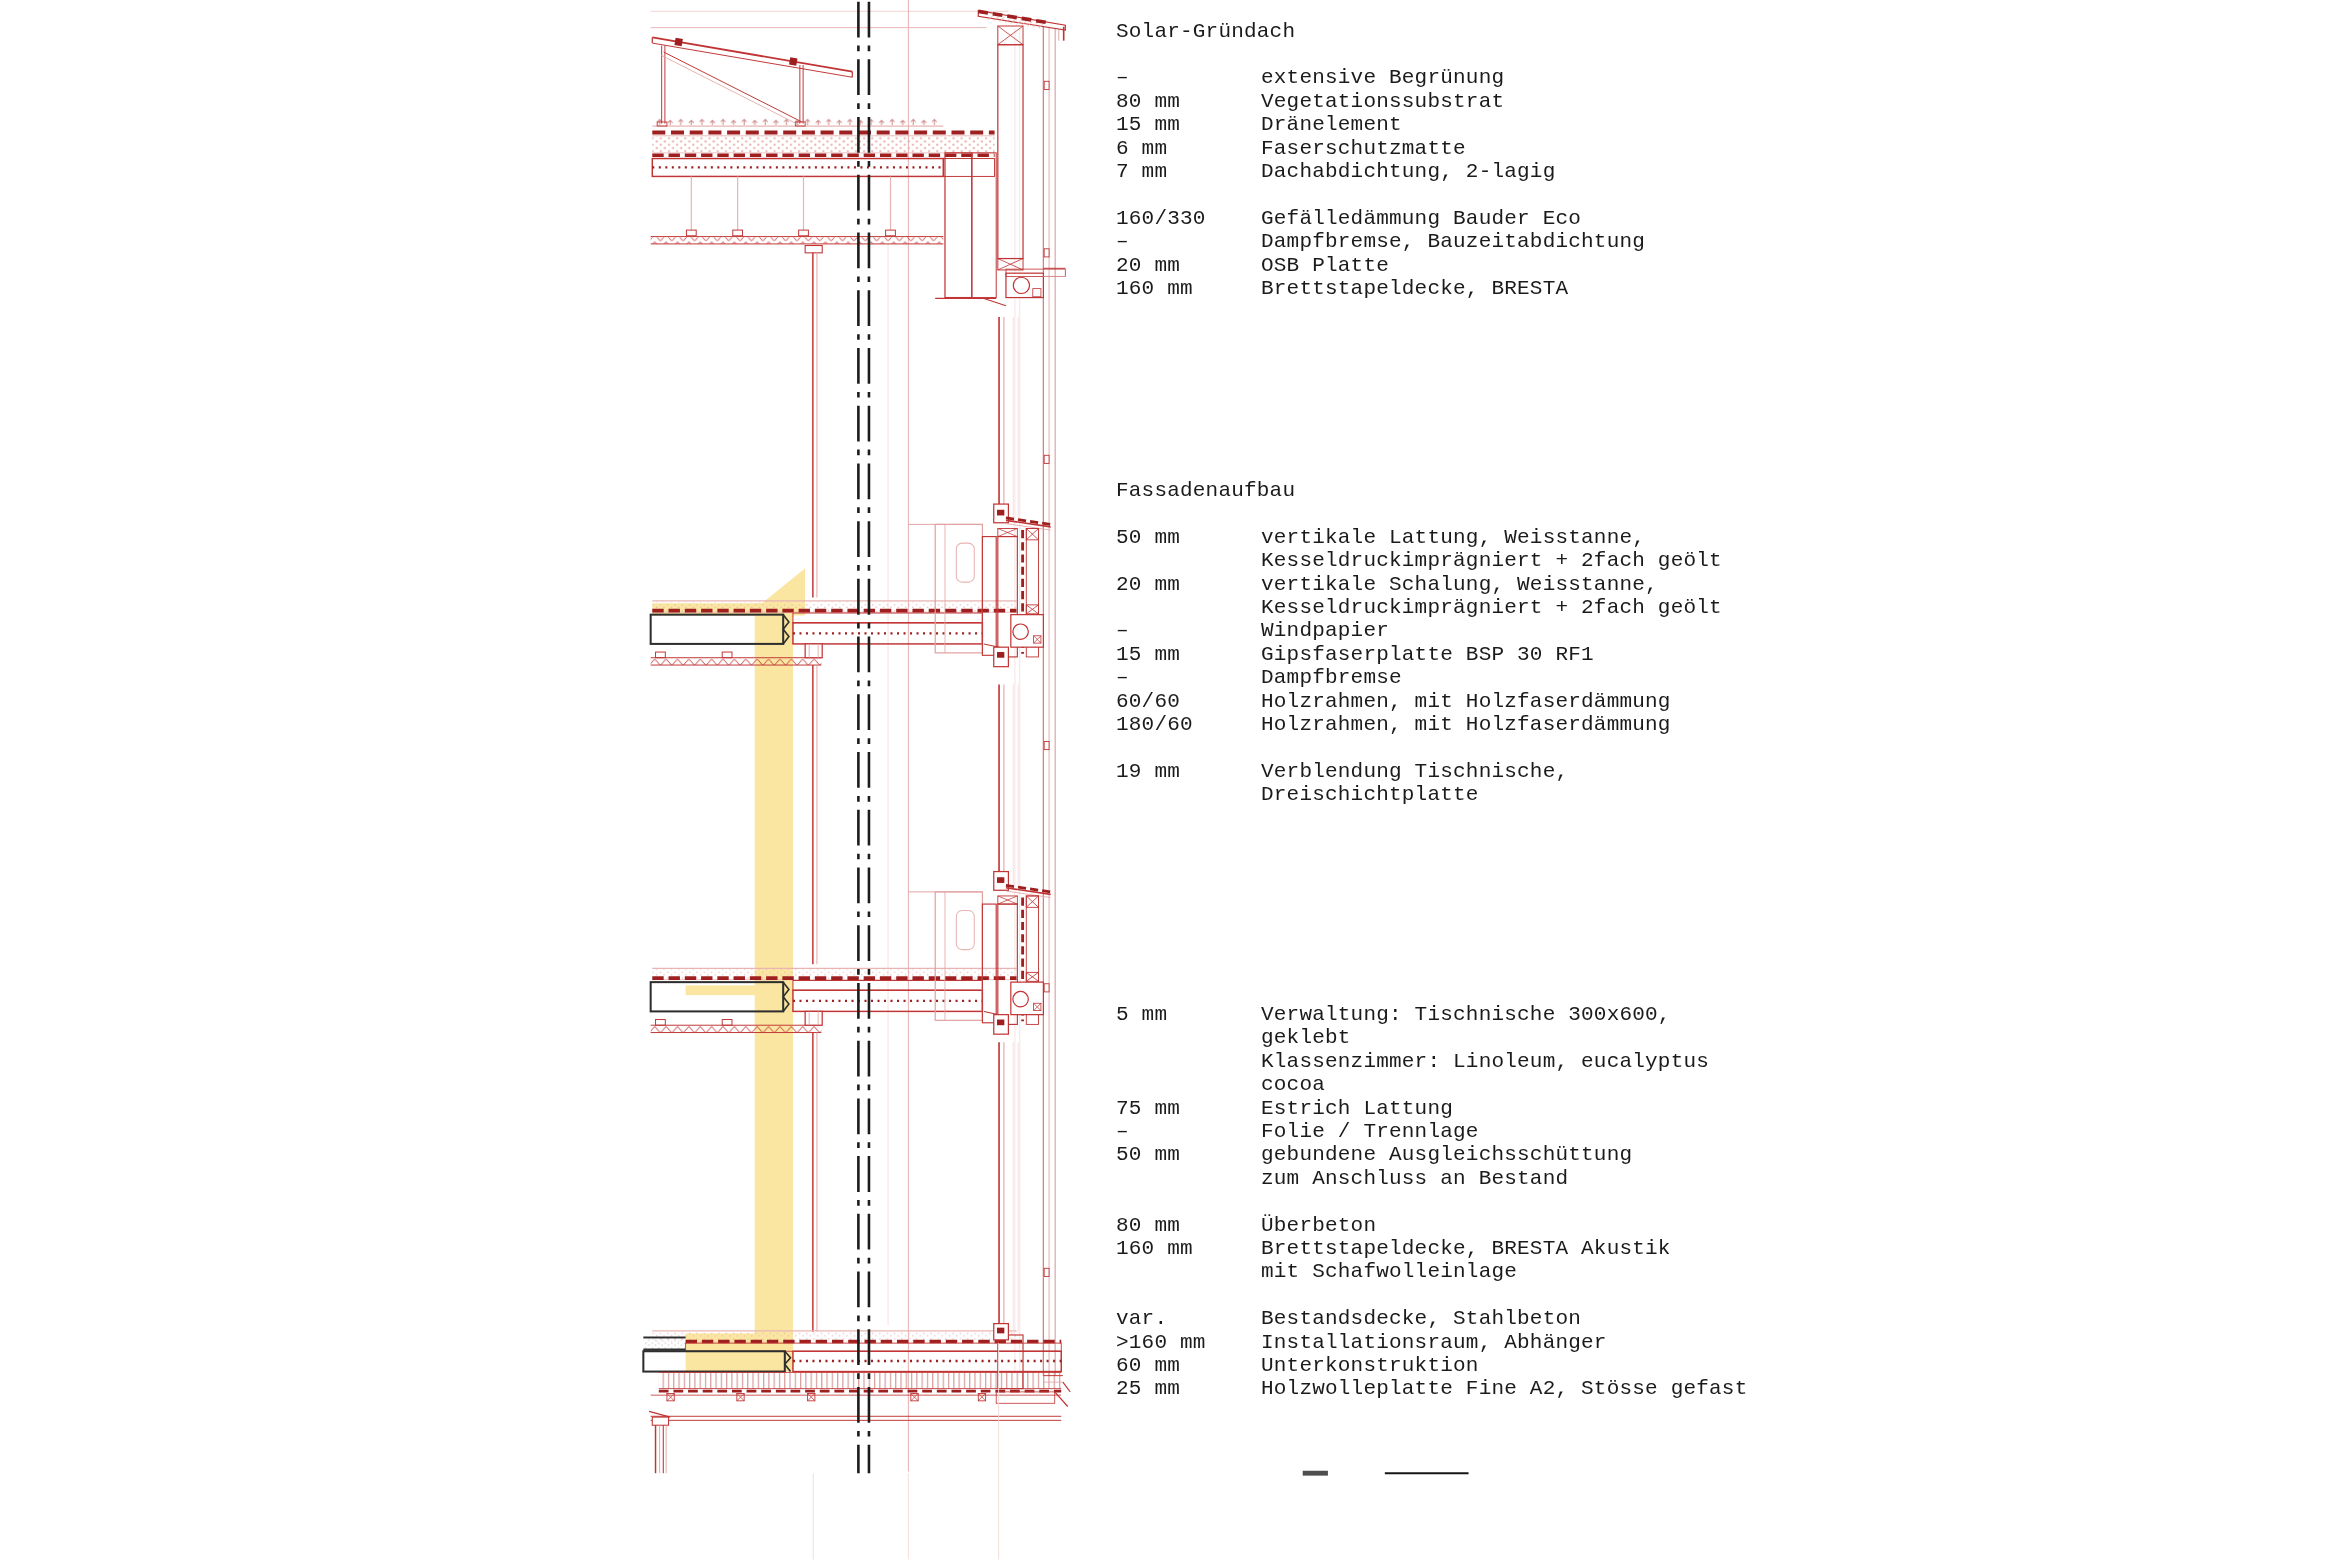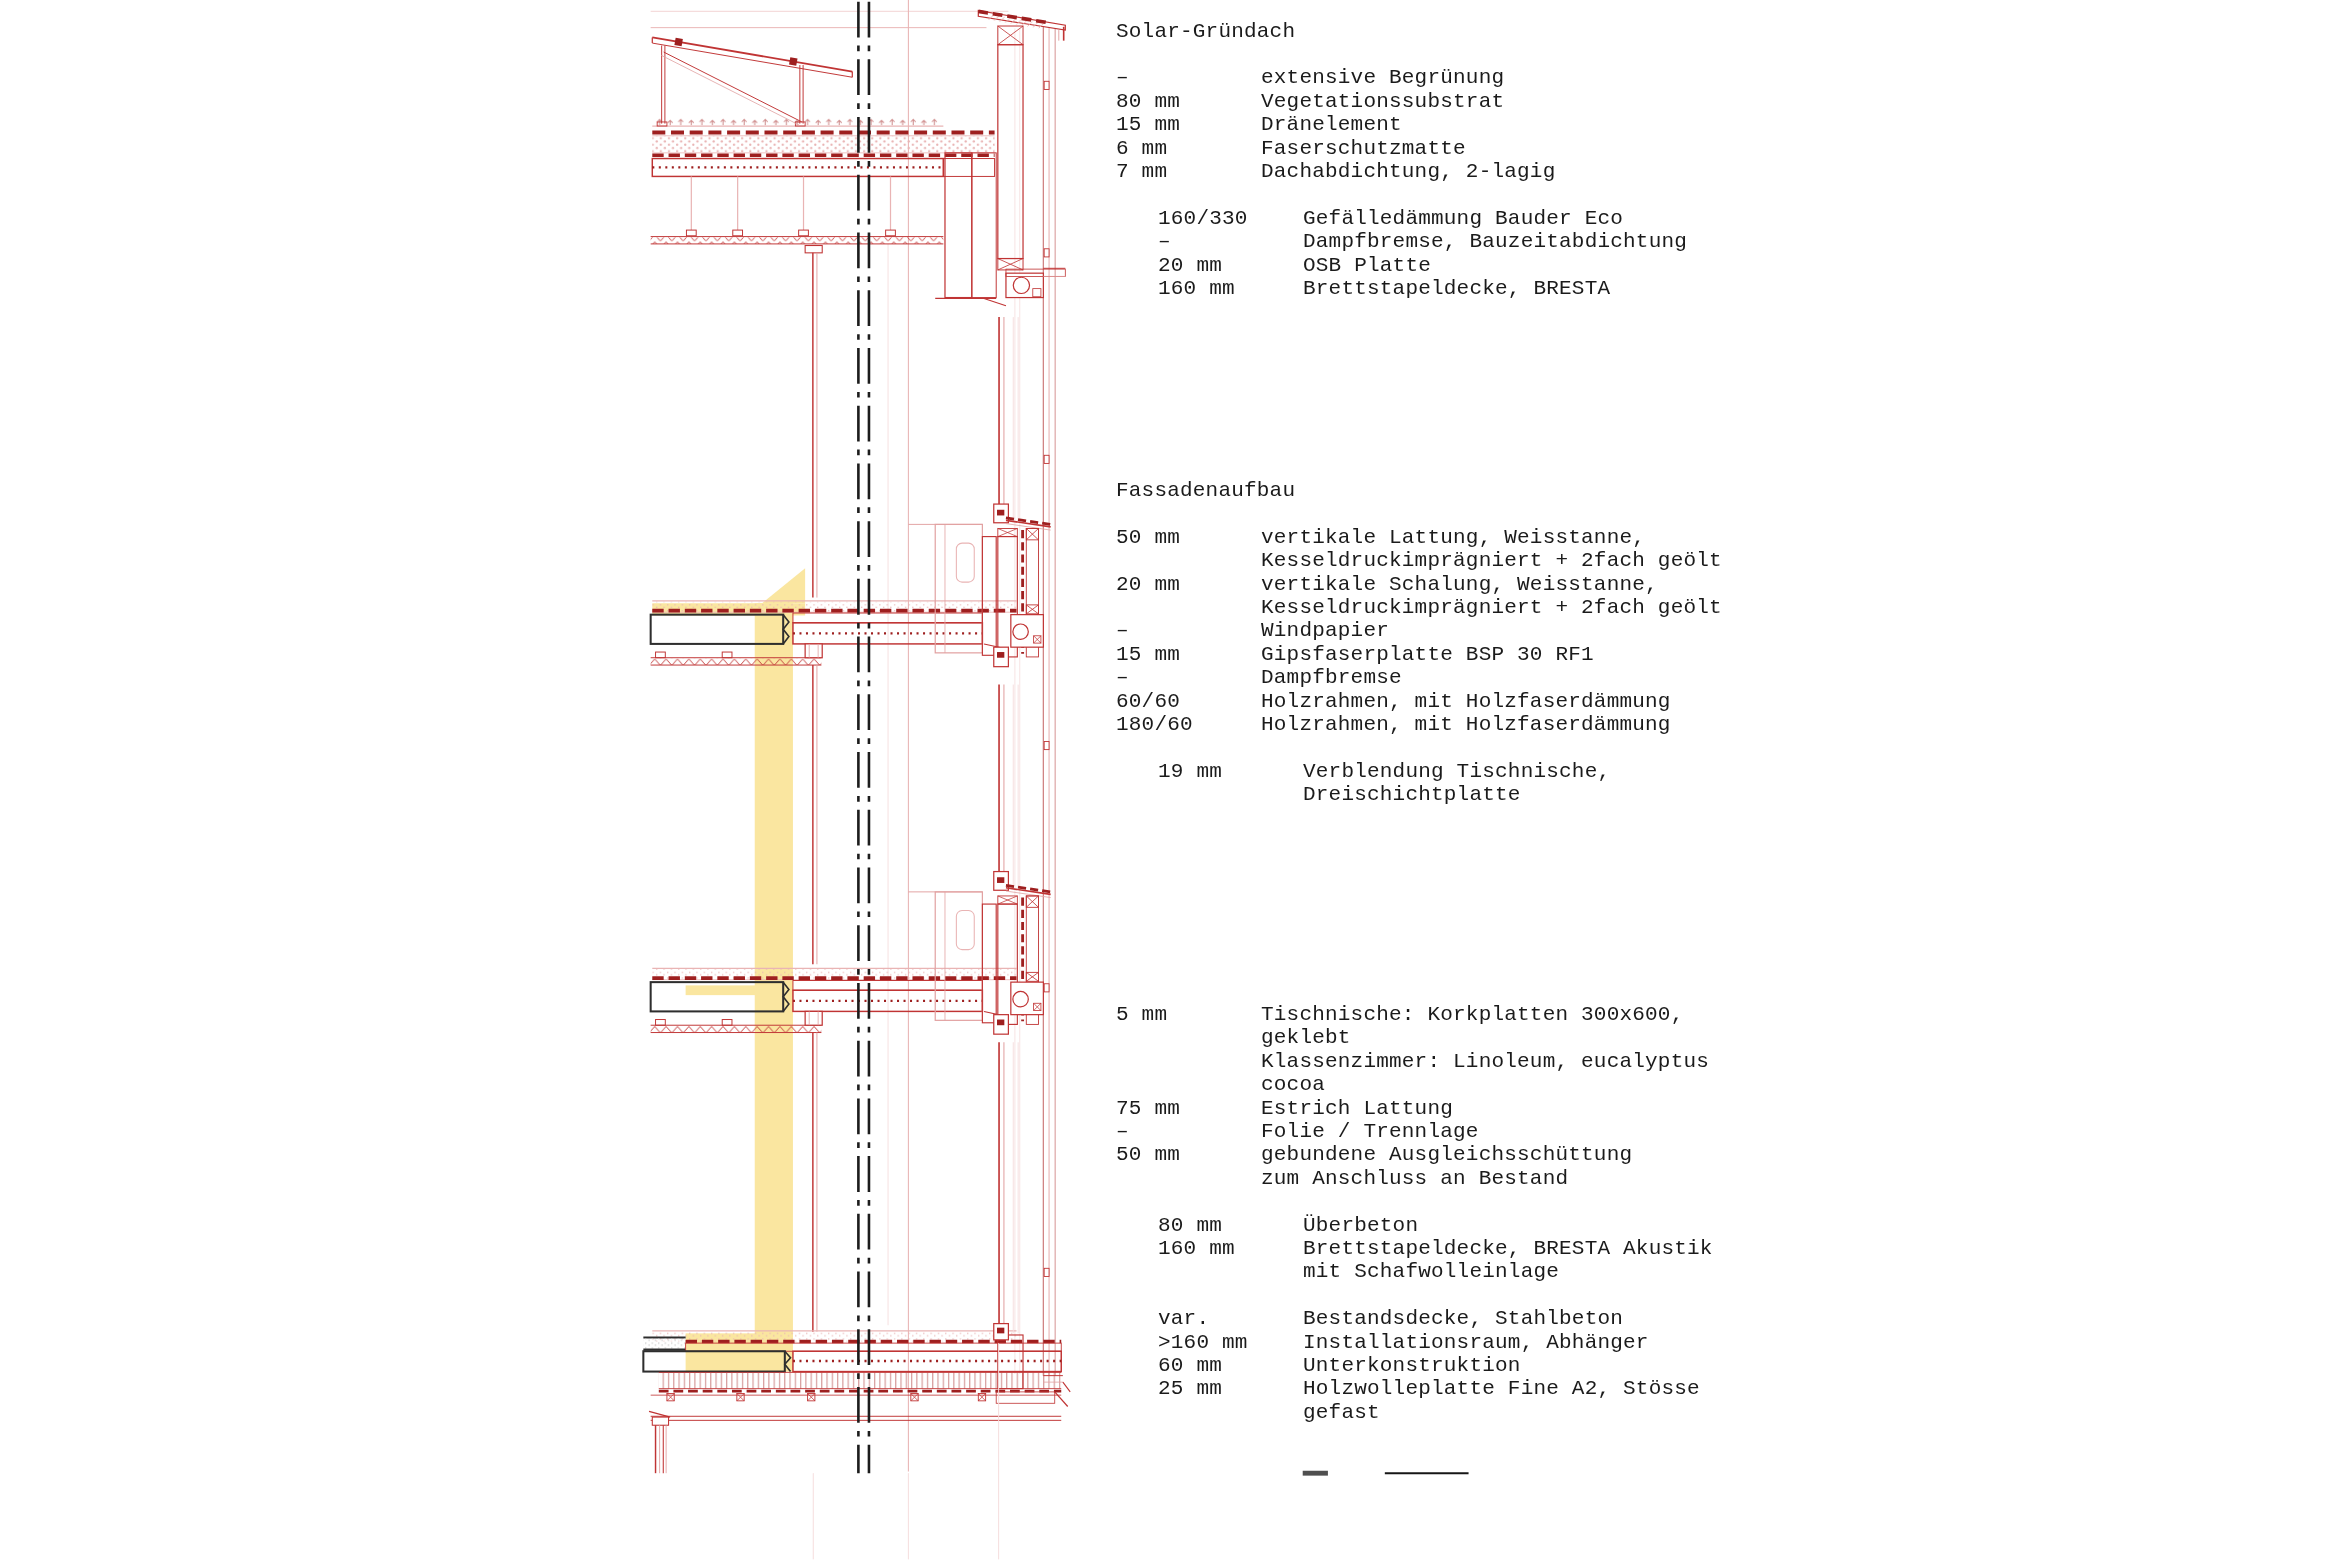--- a/index.html
+++ b/index.html
@@ -2,21 +2,21 @@
 <html style="--background: #FFFFFF; --text: #1B1B1B; --line-red: #C03434; --line-red-light: #E2A2A2; --hatch-red: #E9B4B4; --dark-red: #9E1F1F; --black: #1C1C1C; --gray-hatch: #4A4A4A; --highlight-yellow: #FAE6A0;font-size:13px"><head>
 <meta charset="utf-8">
 <style>
   html,body{margin:0;padding:0;background:#fff;}
   .page{position:relative;width:2342px;height:1561px;background:var(--background,#fff);overflow:hidden;
         font-family:Liberation Mono, monospace;color:var(--text,#1b1b1b);}
   svg{position:absolute;left:0;top:0;}
   
   .spec{position:absolute;left:1116px;width:651px;font-size:21px;line-height:23.4px;letter-spacing:0.2px;}
   .spec-title{margin-bottom:23.4px;}
-  .group + .group{margin-top:23.4px;margin-left:42px;}
+  .group + .group{margin-top:23.4px;}
   .row{display:flex;}
   .row .m{width:145px;flex:none;}
   .row .d{flex:1;}
   
   .sr {stroke:var(--line-red);fill:none;}
   .srl{stroke:var(--line-red-light);fill:none;}
   .srf{stroke:var(--hatch-red);fill:none;}
   .sfe{stroke:#F5DCDC;fill:none;}
   .sfa{stroke:#D08484;fill:none;}
   .sd {stroke:var(--dark-red);fill:none;}
@@ -374,21 +374,21 @@
           <span class="m">19 mm</span>
           <span class="d">Verblendung Tischnische, Dreischichtplatte</span>
         </div>
       </div>
 </div>
 
 <div class="spec" style="top:1003px">
   <div class="group">
         <div class="row">
           <span class="m">5 mm</span>
-          <span class="d">Tischnische: Korkplatten 300x600, geklebt</span>
+          <span class="d">Verwaltung: Tischnische 300x600, geklebt</span>
         </div>
         <div class="row">
           <span class="m"></span>
           <span class="d">Klassenzimmer: Linoleum, eucalyptus cocoa</span>
         </div>
         <div class="row">
           <span class="m">75 mm</span>
           <span class="d">Estrich Lattung</span>
         </div>
         <div class="row">

